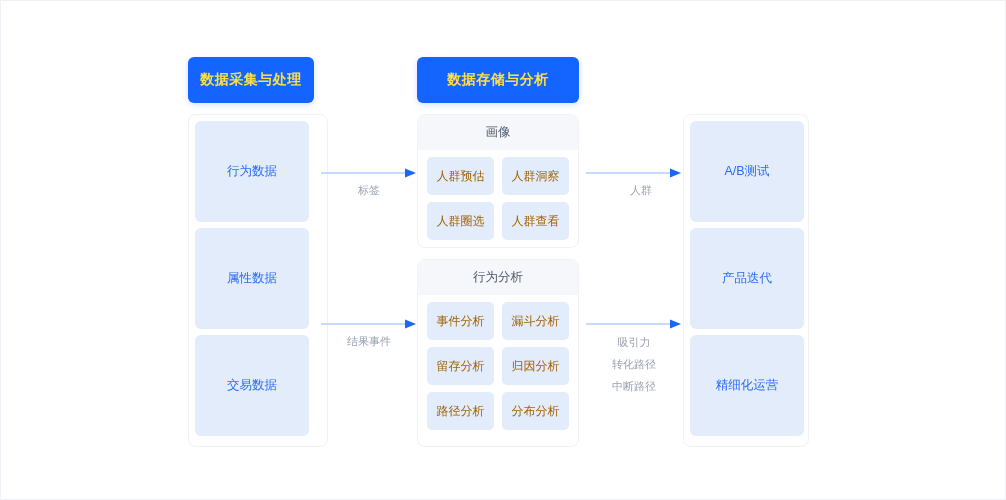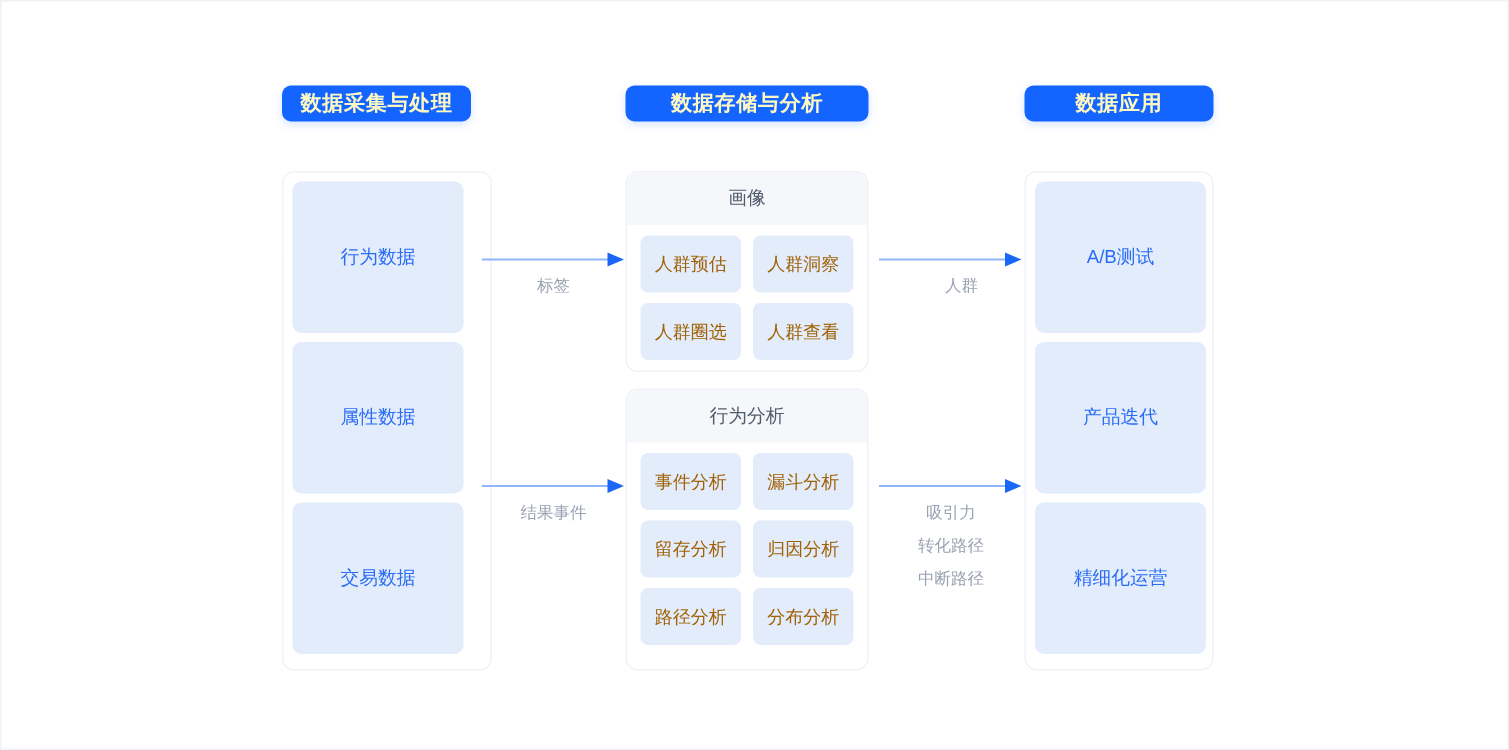--- a/index.html
+++ b/index.html
@@ -17,24 +17,24 @@
     height: 500px;
     background: #ffffff;
     border: 1px solid #eef1f6;
     box-sizing: border-box;
     overflow: hidden;
   }
 
   
   .pill {
     position: absolute;
-    height: 24px;
+    height: 46px;
     border-radius: 6px;
     background: #1464ff;
-    color: #fef9c3;
+    color: #fde047;
     font-size: 14px;
     font-weight: bold;
     display: flex;
     align-items: center;
     justify-content: center;
     letter-spacing: 0.5px;
     box-shadow: 0 2px 6px rgba(20,100,255,0.18);
   }
   #pill-0 { left: 187px; top: 56px; width: 126px; }
   #pill-1 { left: 416px; top: 56px; width: 162px; }
@@ -136,21 +136,20 @@
     white-space: nowrap;
   }
 </style>
 </head>
 <body>
 
 <div id="canvas">
 
   <div class="pill" id="pill-0">数据采集与处理</div>
   <div class="pill" id="pill-1">数据存储与分析</div>
-  <div class="pill" id="pill-2">数据应用</div>
 
   <div class="panel" id="panel-left">
     <div class="tile-col t0">行为数据</div>
     <div class="tile-col t1">属性数据</div>
     <div class="tile-col t2">交易数据</div>
   </div>
 
   <div class="panel" id="panel-mid-a">
     <div class="group-head">画像</div>
     <div class="grid">

